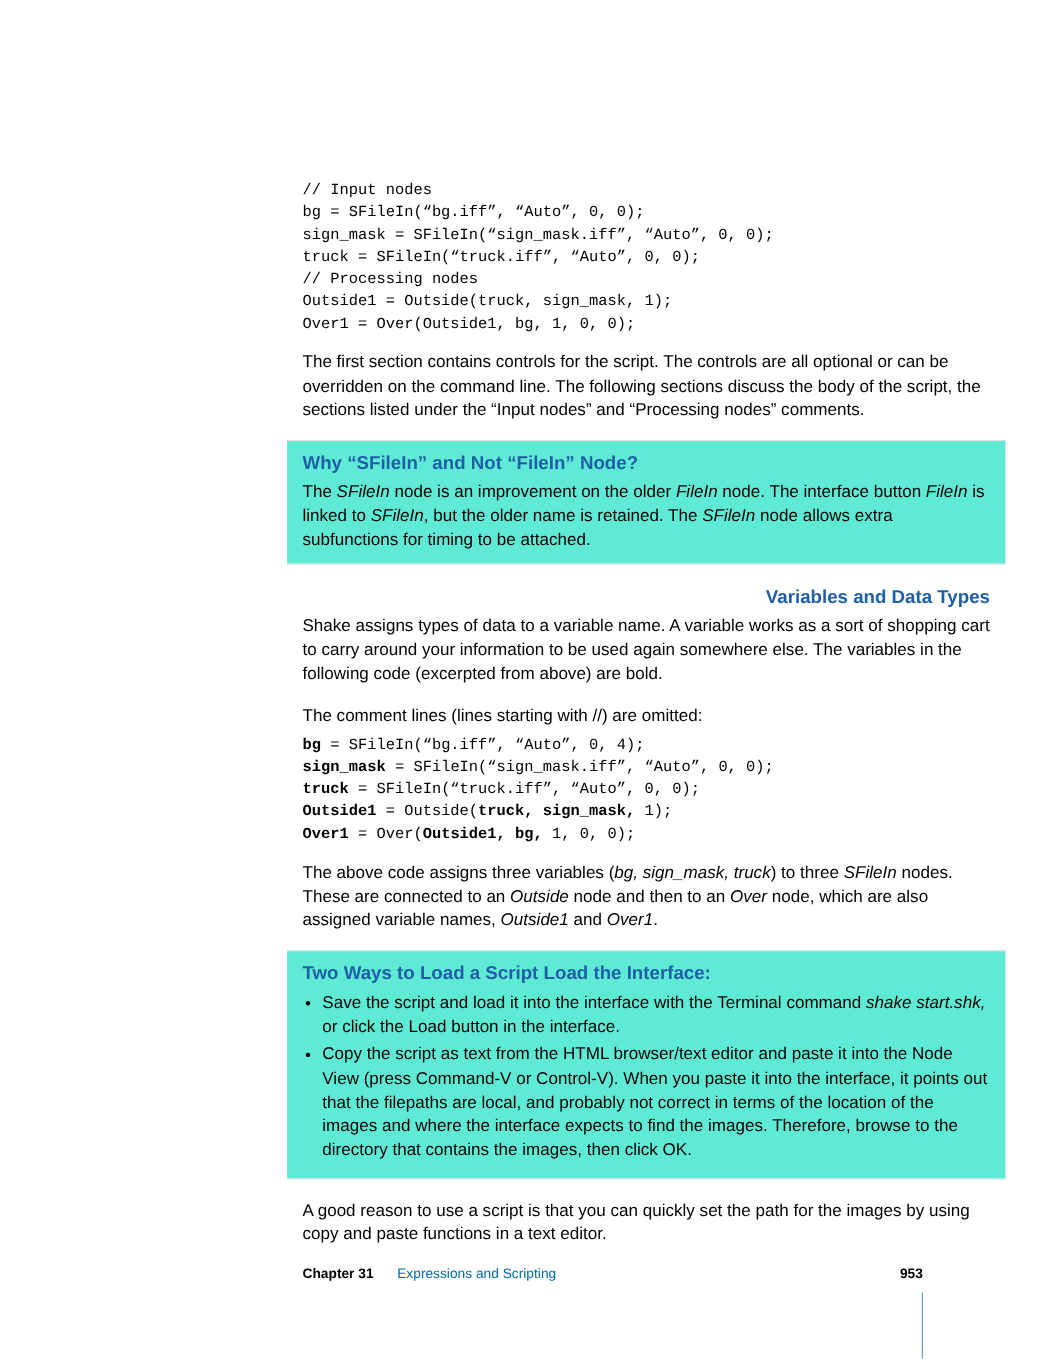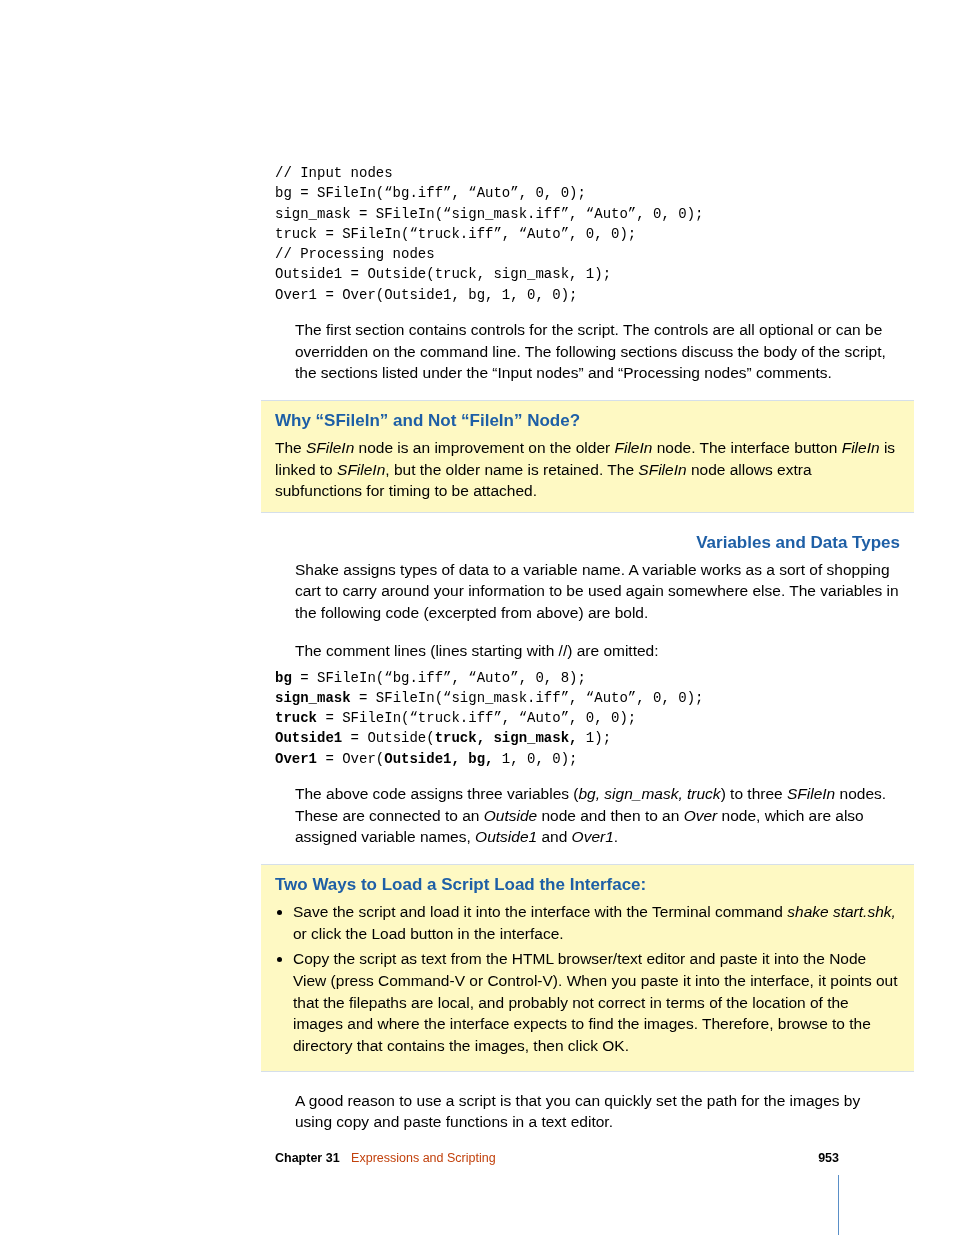--- a/index.html
+++ b/index.html
@@ -20,24 +20,23 @@
   }
   .code {
     font-family: "Courier New", Courier, monospace;
     font-size: 14px;
     line-height: 1.45;
     white-space: pre;
     margin-bottom: 14px;
   }
   .para {
     margin-bottom: 16px;
-    margin-left: 20px;
   }
   .sidebar {
-    background: #fef9c3;
+    background: #5eead4;
     border-top: 1px solid #d5dfea;
     border-bottom: 1px solid #d5dfea;
     padding: 8px 14px 10px 14px;
     margin: 10px 0 18px -14px;
     width: calc(100% + 28px);
     box-sizing: border-box;
   }
   .sb-heading {
     color: #1e5fa6;
     font-weight: 600;
@@ -64,21 +63,21 @@
     position: absolute;
     left: 275px;
     right: 115px;
     bottom: 68px;
     font-size: 12.5px;
     display: flex;
     justify-content: space-between;
     align-items: baseline;
   }
   .footer .ch-label { font-weight: 700; text-align: right; }
-  .footer .ch-title { color: #c2410c; margin-left: 8px; }
+  .footer .ch-title { color: #0369a1; margin-left: 18px; }
   .footer .pagenum { font-weight: 700; }
   .rule {
     position: absolute;
     right: 115px;
     top: 1175px;
     bottom: 0;
     width: 0;
     border-right: 1px solid #5a8fc7;
     height: 60px;
   }
@@ -102,21 +101,21 @@
     <div class="sb-heading">Why “SFileIn” and Not “FileIn” Node?</div>
     <div>
       <span>The </span><span class="italic">SFileIn</span><span> node is an improvement on the older </span><span class="italic">FileIn</span><span> node. The interface button </span><span class="italic">FileIn</span><span> is linked to </span><span class="italic">SFileIn</span><span>, but the older name is retained. The </span><span class="italic">SFileIn</span><span> node allows extra subfunctions for timing to be attached.</span>
     </div>
   </div>
 
   <div class="heading">Variables and Data Types</div>
   <div class="para">Shake assigns types of data to a variable name. A variable works as a sort of shopping cart to carry around your information to be used again somewhere else. The variables in the following code (excerpted from above) are bold.</div>
   <div class="para" style="margin-bottom:6px">The comment lines (lines starting with //) are omitted:</div>
 
-  <div class="code"><span class="bold">bg</span><span> = SFileIn(“bg.iff”, “Auto”, 0, 8);</span>
+  <div class="code"><span class="bold">bg</span><span> = SFileIn(“bg.iff”, “Auto”, 0, 4);</span>
 <span class="bold">sign_mask</span><span> = SFileIn(“sign_mask.iff”, “Auto”, 0, 0);</span>
 <span class="bold">truck</span><span> = SFileIn(“truck.iff”, “Auto”, 0, 0);</span>
 <span class="bold">Outside1</span><span> = Outside(</span><span class="bold">truck, sign_mask,</span><span> 1);</span>
 <span class="bold">Over1</span><span> = Over(</span><span class="bold">Outside1, bg,</span><span> 1, 0, 0);</span></div>
 
   <div class="para">
     <span>The above code assigns three variables (</span><span class="italic">bg, sign_mask, truck</span><span>) to three </span><span class="italic">SFileIn</span><span> nodes. These are connected to an </span><span class="italic">Outside</span><span> node and then to an </span><span class="italic">Over</span><span> node, which are also assigned variable names, </span><span class="italic">Outside1</span><span> and </span><span class="italic">Over1</span><span>.</span>
   </div>
 
   <div class="sidebar">

